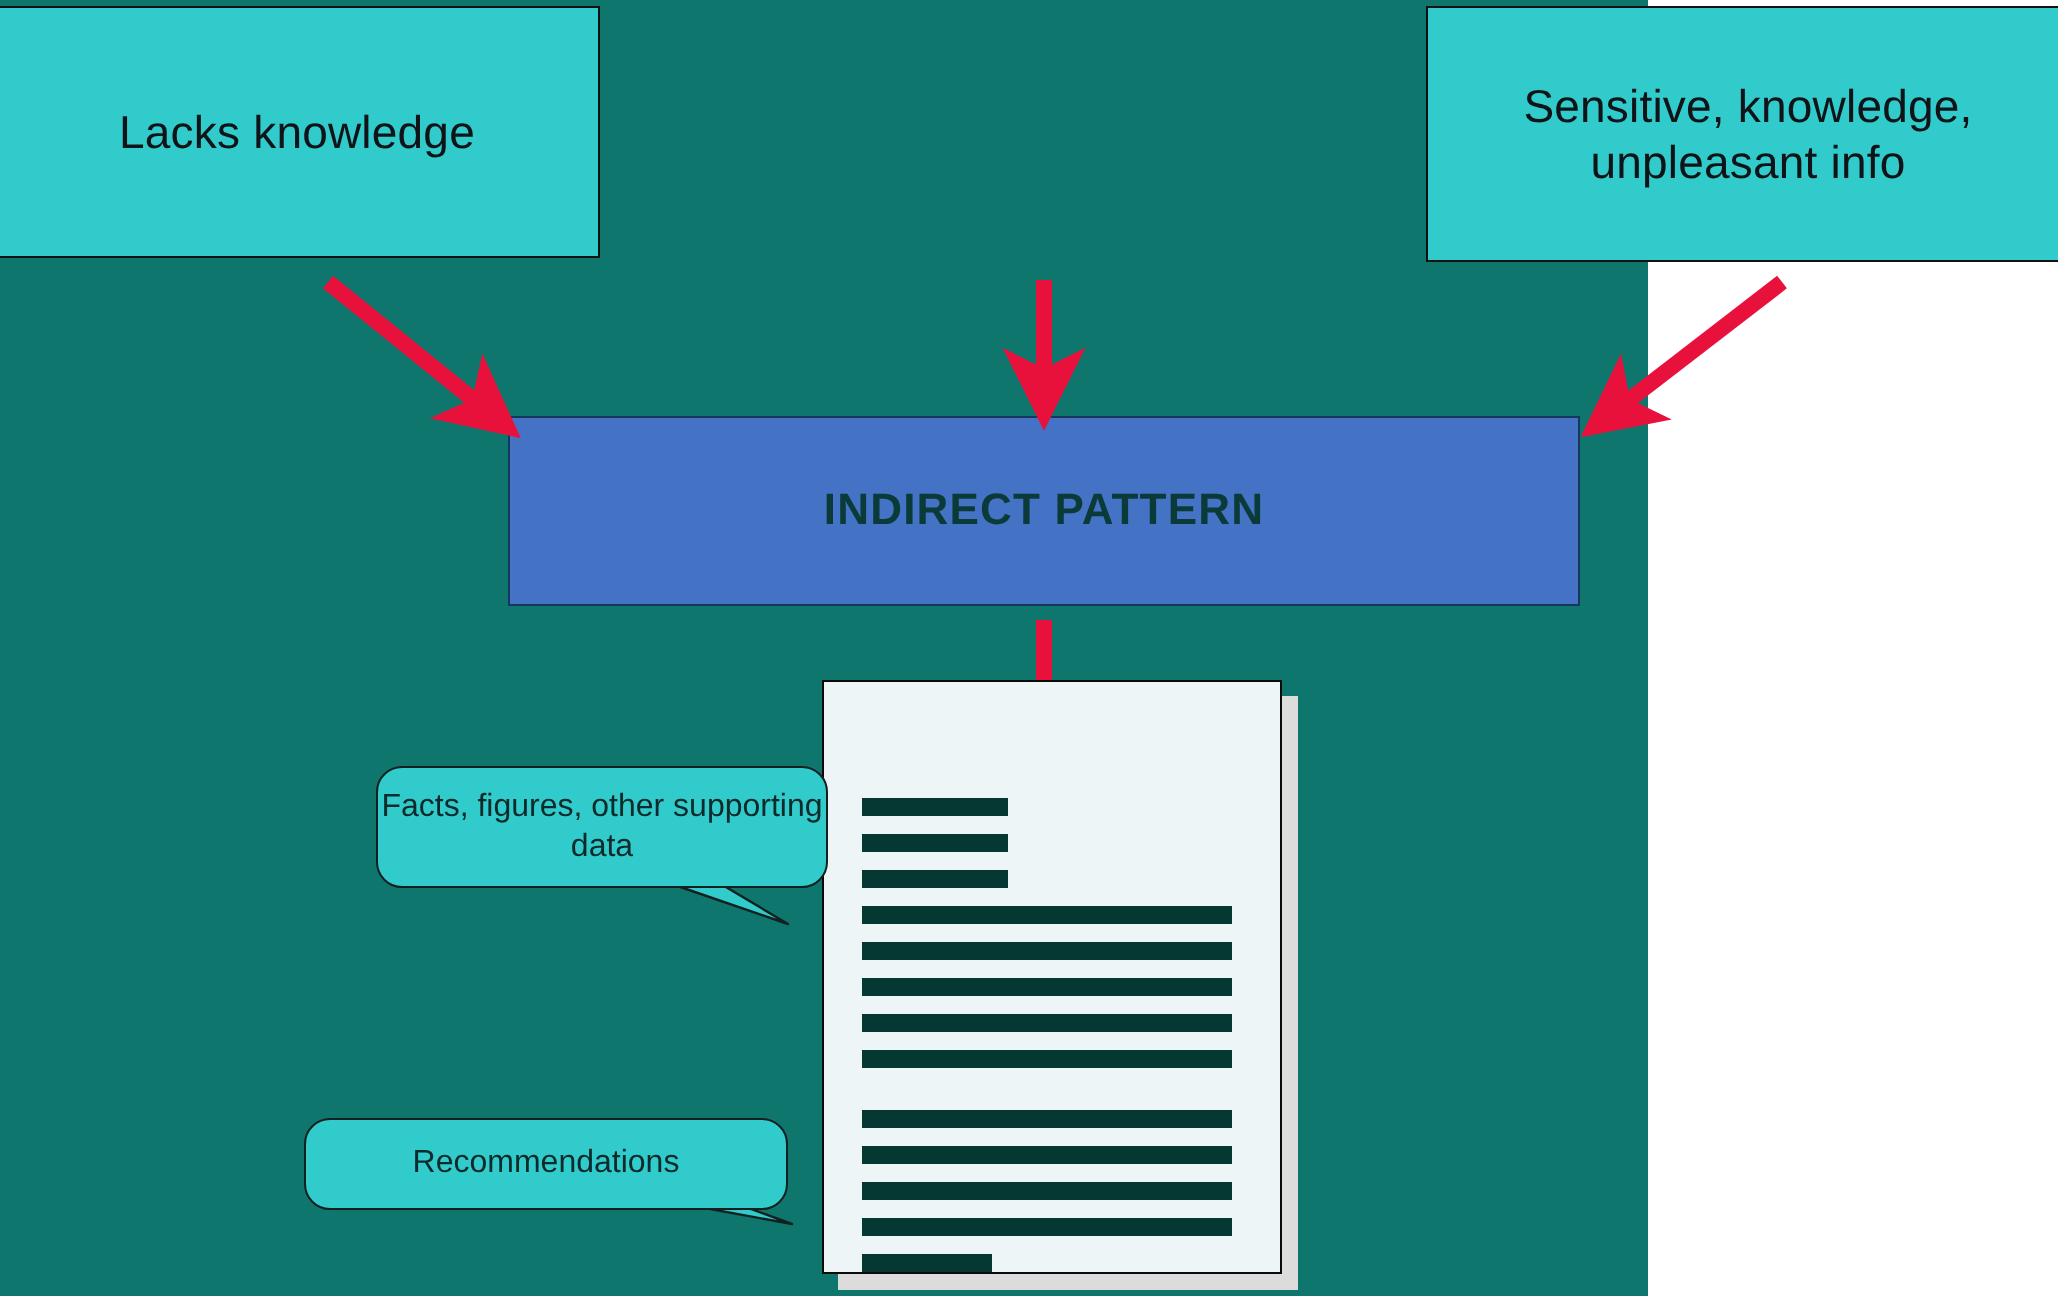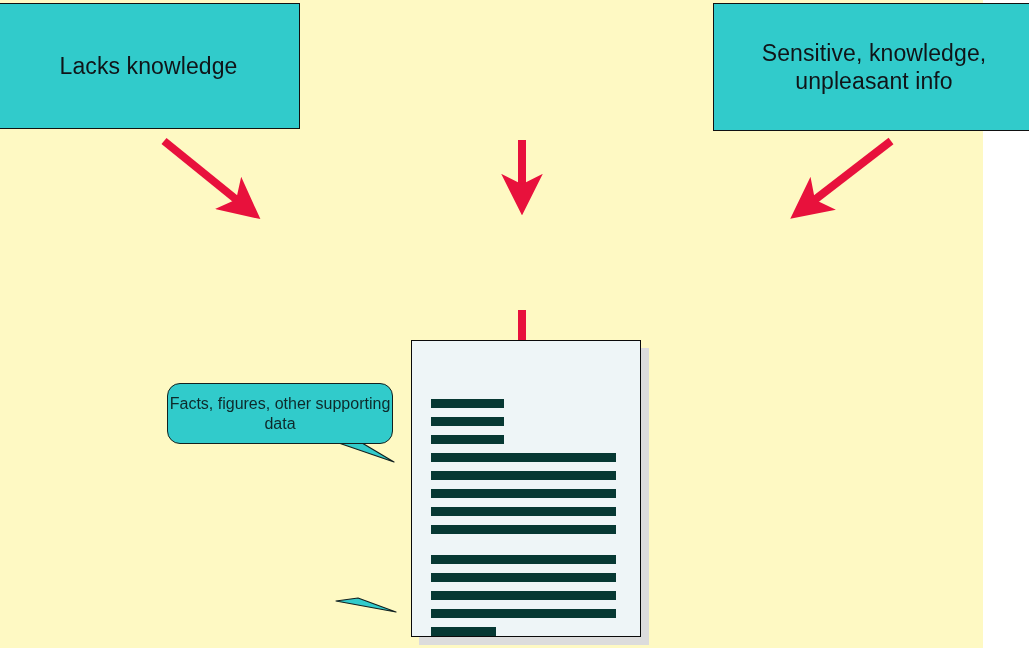--- a/index.html
+++ b/index.html
@@ -10,23 +10,23 @@
   body {
     width: 1029px;
     height: 648px;
     position: relative;
     overflow: hidden;
     font-family: "Liberation Sans", sans-serif;
   }
   #stage {
     position: absolute;
     left: 0; top: 0;
-    width: 983px;
+    width: 824px;
     height: 648px;
-    background: #fef9c3;
+    background: #0f766e;
   }
   .node {
     position: absolute;
     box-sizing: border-box;
     display: flex;
     align-items: center;
     justify-content: center;
     text-align: center;
     line-height: 1.22;
   }
@@ -97,40 +97,43 @@
     display: flex;
     align-items: center;
     justify-content: center;
     text-align: center;
     color: #0E2A2B;
     font-size: 16px;
     line-height: 1.25;
     z-index: 3;
   }
   #callout-0 {
-    left: 167px; top: 383px; width: 226px; height: 61px;
+    left: 188px; top: 383px; width: 226px; height: 61px;
   }
   #callout-1 {
     left: 152px; top: 559px; width: 242px; height: 46px;
   }
 </style>
 </head>
 <body>
 
 <div id="stage">
 
   <div class="node cond-box" id="cond-0">
     <span>Lacks knowledge</span>
   </div>
 
 
   <div class="node cond-box" id="cond-2">
     <span>Sensitive, knowledge, unpleasant info</span>
   </div>
 
+  <div class="node" id="pattern-box">
+    <span>INDIRECT PATTERN</span>
+  </div>
 
   <svg id="arrow-layer" viewBox="0 0 1029 648">
     <defs>
       <marker id="ah" markerWidth="5.2" markerHeight="5.2" refX="2.4" refY="2.6" orient="auto" markerUnits="strokeWidth">
         <path d="M0,0 L5.2,2.6 L0,5.2 L1.3,2.6 z" fill="#E8113C"></path>
       </marker>
     </defs>
 
     <line x1="164" y1="141" x2="243" y2="205" stroke="#E8113C" stroke-width="8" marker-end="url(#ah)"></line>
 
@@ -160,14 +163,17 @@
 
   <svg id="callout-layer" viewBox="0 0 1029 648">
     <path d="M330,440 L394,462 L352,437 z" fill="#31CBCB" stroke="#13201F" stroke-width="1.2" stroke-linejoin="round"></path>
     <path d="M336,601 L396,612 L358,598 z" fill="#31CBCB" stroke="#13201F" stroke-width="1.2" stroke-linejoin="round"></path>
   </svg>
 
   <div class="callout" id="callout-0">
     <span>Facts, figures, other supporting data</span>
   </div>
 
+  <div class="callout" id="callout-1">
+    <span>Recommendations</span>
+  </div>
 
 </div>
 
 </body></html>

